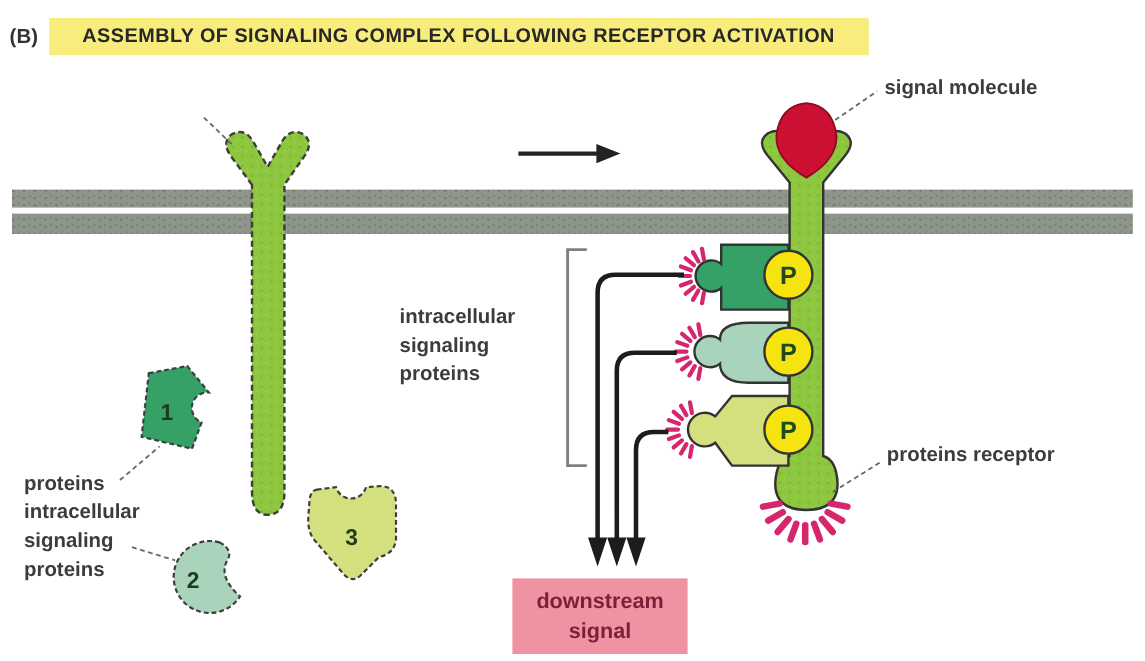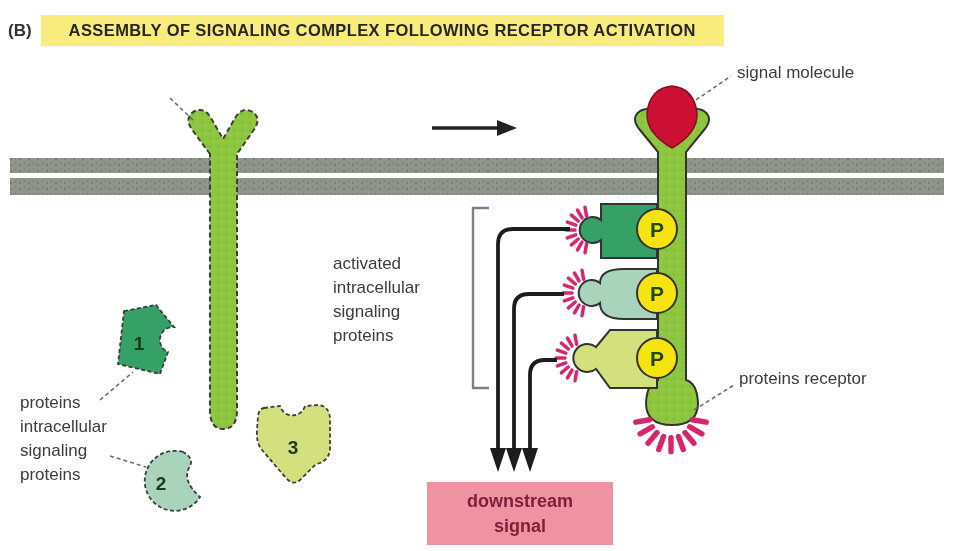--- a/index.html
+++ b/index.html
@@ -10,26 +10,26 @@
   .stage svg{position:absolute;left:0;top:0;}
   .hdr{
     position:absolute;left:8px;top:15px;display:flex;align-items:center;gap:9px;
     font-weight:bold;color:#222;
   }
   .hdr .panel{font-size:17px;color:#333;}
   .hdr .title{
     background:#f8ec7d;padding:6px 28px;font-size:16.5px;letter-spacing:.4px;color:#272727;
   }
   .lbl{
-    position:absolute;font-size:17px;font-weight:normal;color:#3c3c3c;line-height:24px;
+    position:absolute;font-size:17px;font-weight:bold;color:#3c3c3c;line-height:24px;
     white-space:nowrap;
   }
   .lbl div{line-height:24px;}
   .downstream{
-    position:absolute;left:427px;top:482px;width:186px;height:63px;
+    position:absolute;left:427px;top:482px;width:146px;height:63px;
     background:#ef93a2;color:#7c1f38;font-weight:bold;font-size:18px;line-height:25px;
     display:flex;flex-direction:column;align-items:center;justify-content:center;text-align:center;
   }
 </style>
 </head>
 <body>
 
 <div class="stage">
 
   <svg width="954" height="551" viewBox="0 0 954 551">
@@ -129,21 +129,20 @@
 
   <div class="hdr">
     <span class="panel">(B)</span>
     <span class="title">ASSEMBLY OF SIGNALING COMPLEX FOLLOWING RECEPTOR ACTIVATION</span>
   </div>
 
 
   <div class="lbl" style="left:737px;top:61px;">signal molecule</div>
 
   <div class="lbl" style="left:333px;top:252px;line-height:25px;">
-    <div>activated</div>
     <div>intracellular</div>
     <div>signaling</div>
     <div>proteins</div>
   </div>
 
   <div class="lbl" style="left:20px;top:391px;">
     <div>proteins</div>
     <div>intracellular</div>
     <div>signaling</div>
     <div>proteins</div>

